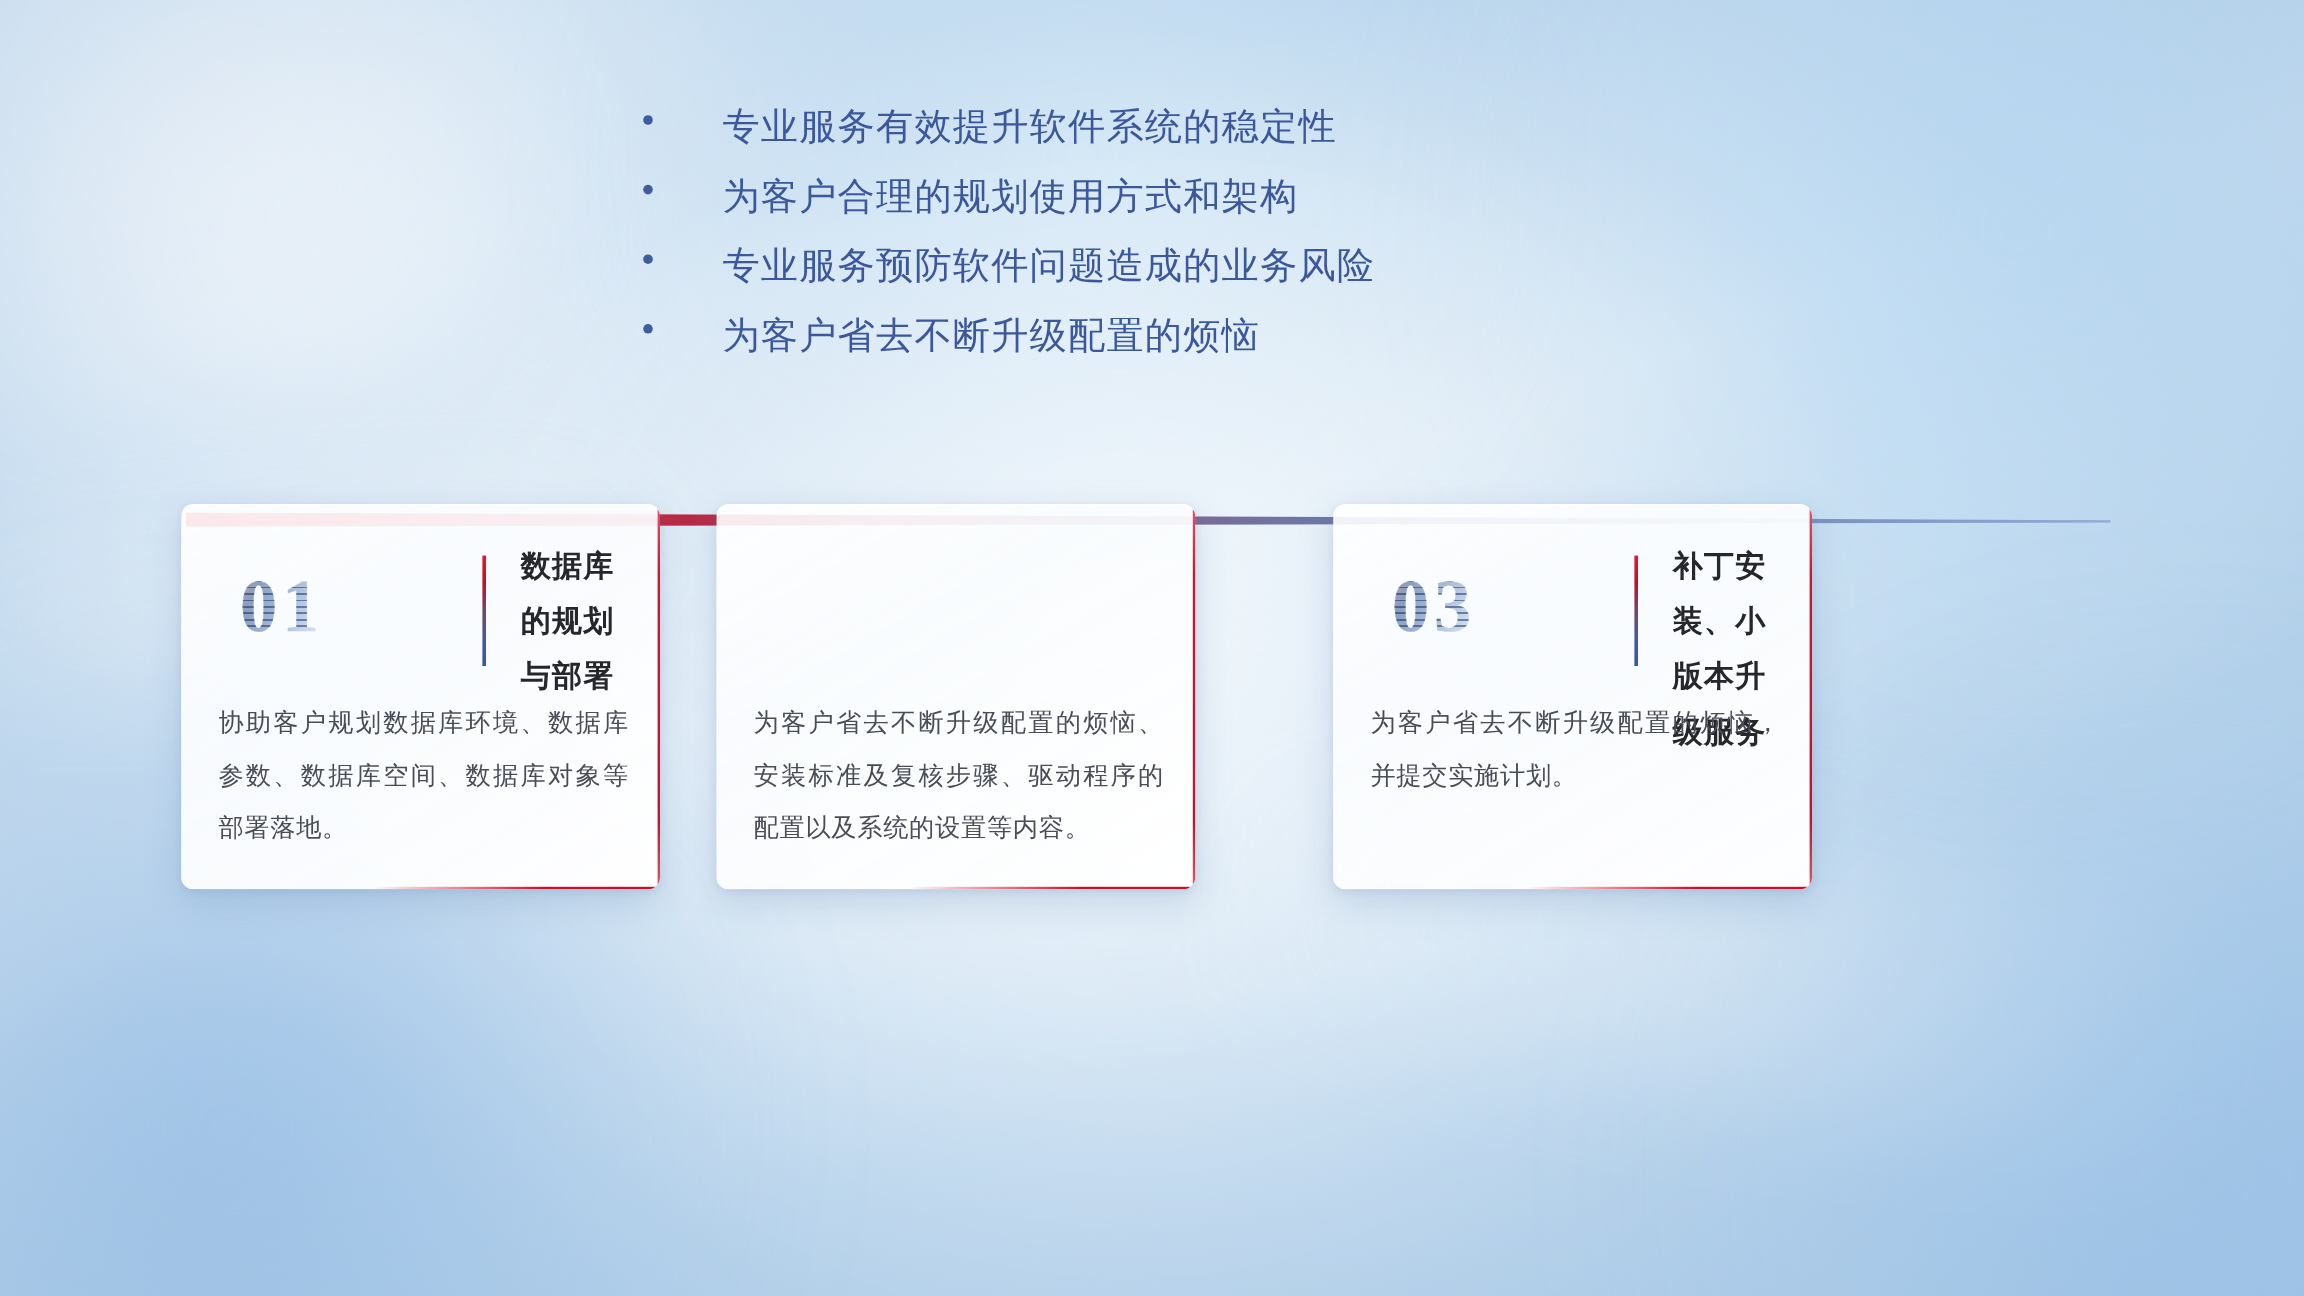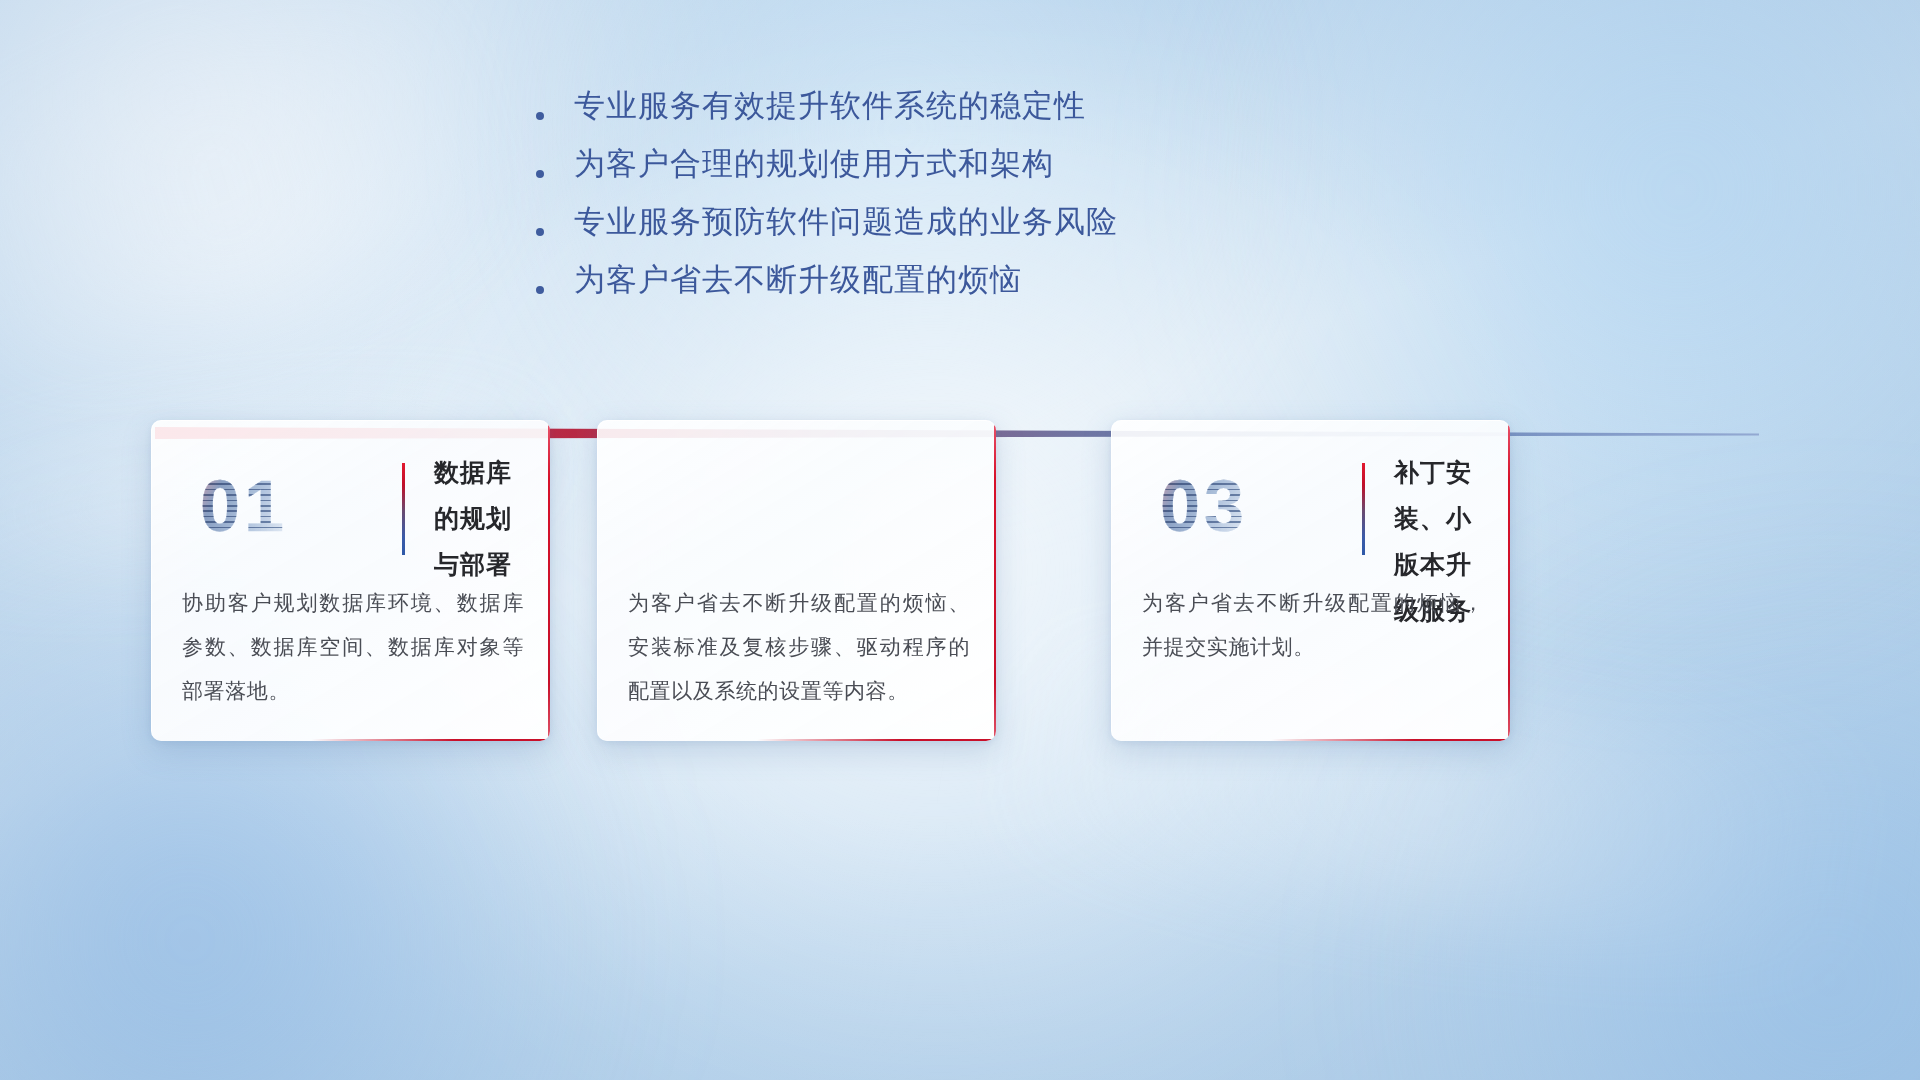--- a/index.html
+++ b/index.html
@@ -35,21 +35,21 @@
       background:linear-gradient(90deg,rgba(255,255,255,0),rgba(255,255,255,.7),rgba(255,255,255,0));}
   .s3{left:980px;top:690px;width:900px;height:220px;transform:rotate(9deg);
       background:linear-gradient(90deg,rgba(255,255,255,0),rgba(255,255,255,.55),rgba(255,255,255,0));}
   .vig{position:absolute;inset:0;
       background:radial-gradient(ellipse at 50% 45%,rgba(255,255,255,0) 40%,rgba(120,165,210,.30) 100%);}
 
   
   #bullets{
     position:absolute;left:536px;top:86px;width:760px;
   }
-  .bullet{display:flex;align-items:flex-end;margin-bottom:18px;}
+  .bullet{display:flex;align-items:center;margin-bottom:18px;gap:28px;}
   .bullet .dot{
     width:8px;height:8px;border-radius:50%;background:#3f5c9e;
     margin-right:30px;flex:0 0 auto;position:relative;top:-6px;
   }
   .bullet .btxt{
     font-size:31px;line-height:40px;color:#3c589b;letter-spacing:1px;
     font-weight:500;white-space:nowrap;
   }
 
   
@@ -82,22 +82,22 @@
   }
   .c1{left:151px;}
   .c2{left:597px;}
   .c3{left:1063px;margin-left:48px;}
 
   .card-head{position:absolute;left:0;top:20px;right:0;height:120px;}
 
   
   .num{
     position:absolute;left:22px;top:6px;
-    font-size:72px;font-weight:700;letter-spacing:4px;
-    font-family:Liberation Sans, sans-serif;
+    font-size:62px;font-weight:700;letter-spacing:4px;
+    font-family:Liberation Serif, serif;
     line-height:110px;
     color:transparent;
     background-image:repeating-linear-gradient(
         180deg,
         rgba(95,120,160,.85) 0px,rgba(95,120,160,.85) 1.6px,
         rgba(255,255,255,0) 1.6px,rgba(255,255,255,0) 5.4px),
       linear-gradient(115deg,rgba(210,60,70,.55) 0%,rgba(120,145,185,.95) 26%,rgba(150,175,210,.8) 58%,rgba(225,235,245,.3) 100%);
     background-blend-mode:multiply;
     -webkit-background-clip:text;background-clip:text;
     opacity:.92;

